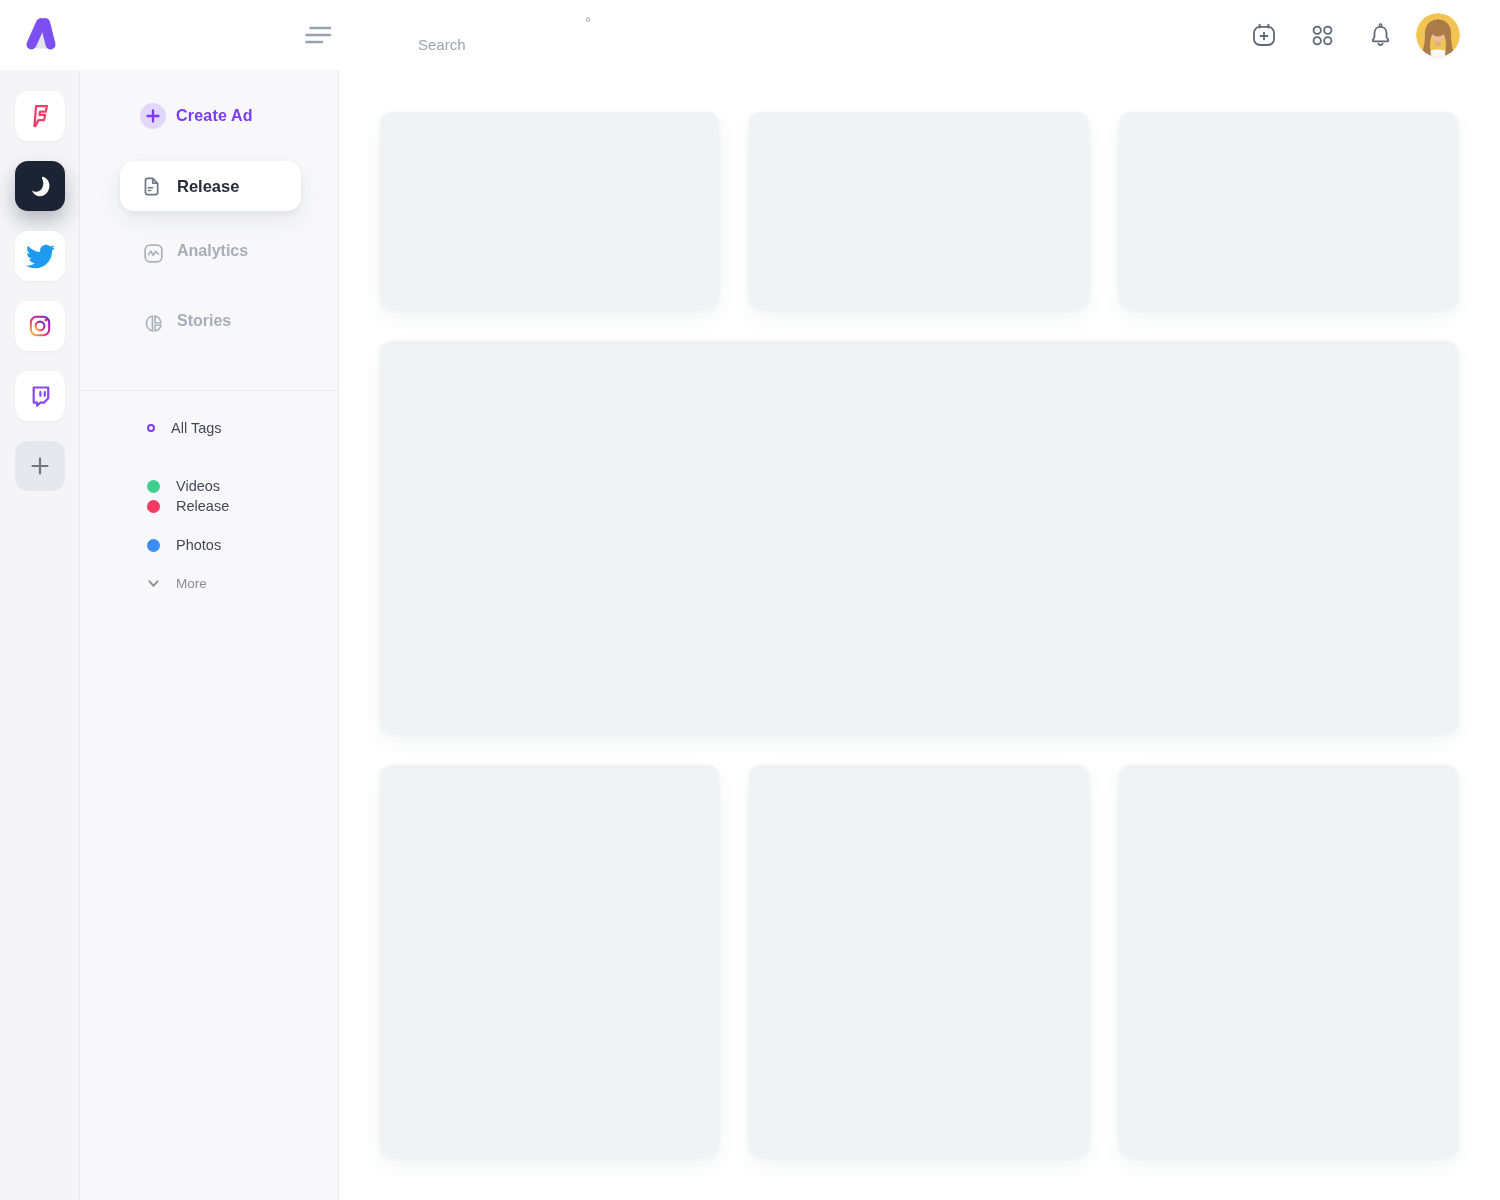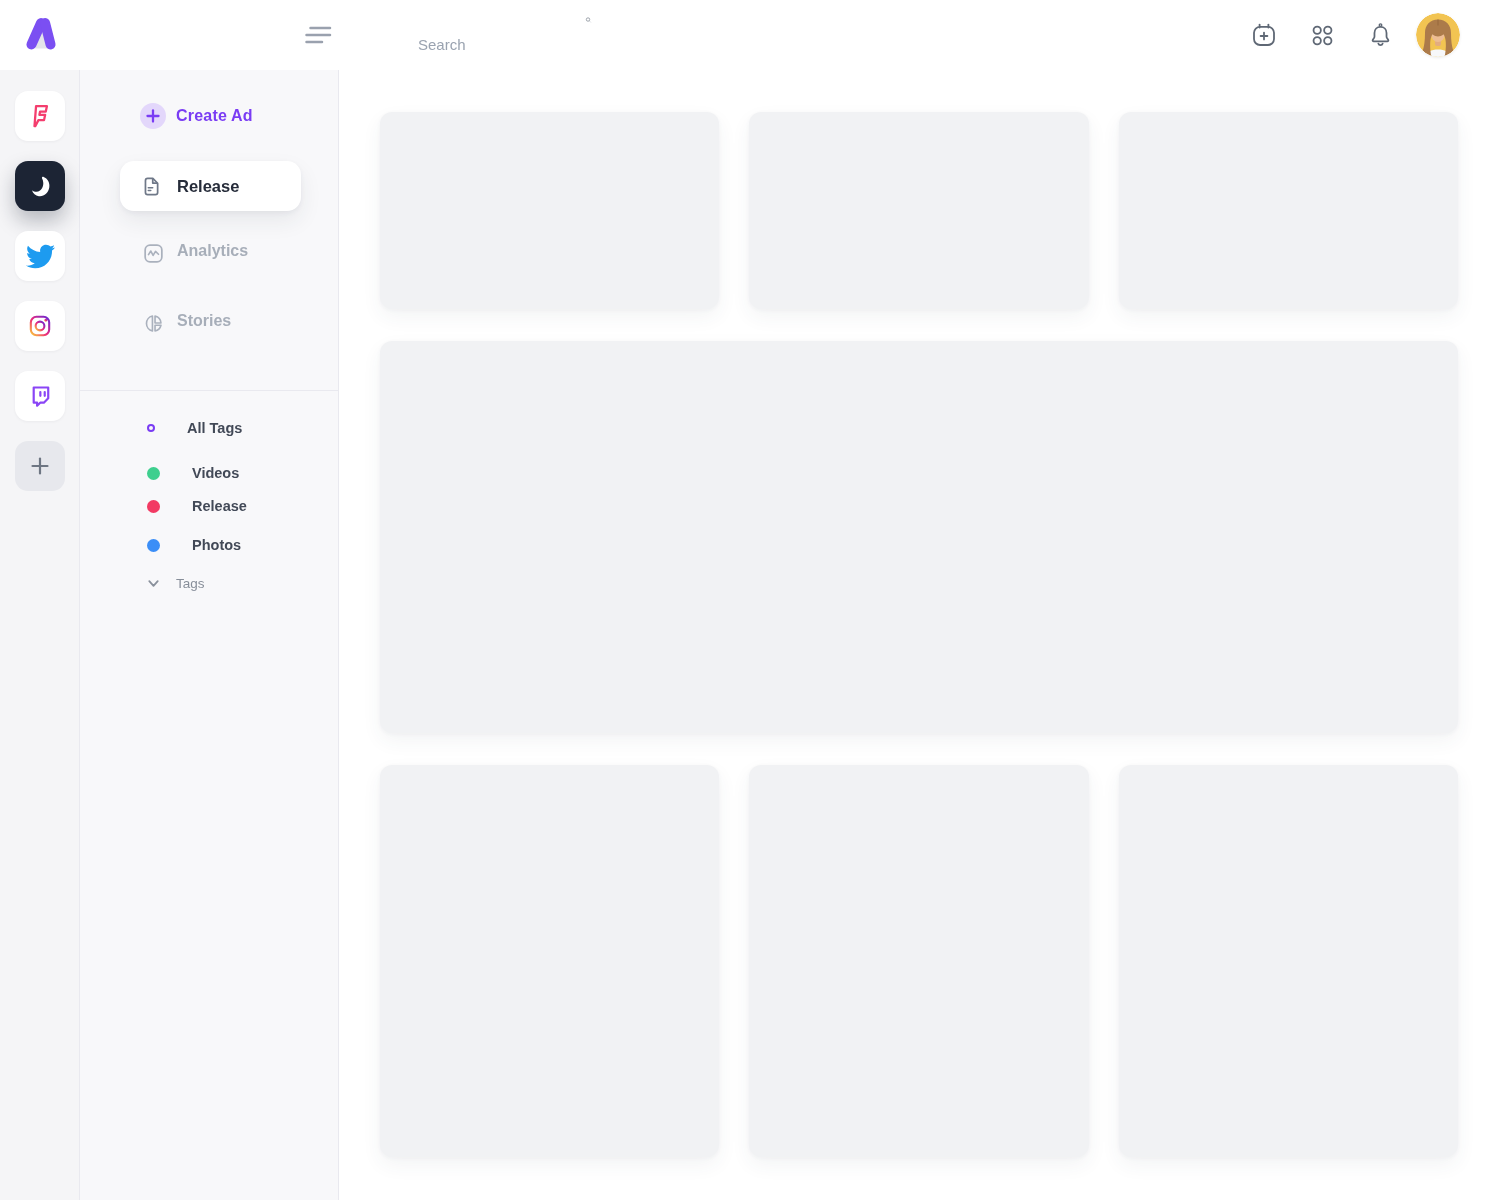--- a/index.html
+++ b/index.html
@@ -24,21 +24,21 @@
   
   .sidebar { position:absolute; top:70px; left:80px; width:259px; height:1130px; background:#f8f8fa; border-right:1px solid #e9e9ef; }
   .create-ad { position:absolute; left:60px; top:33px; display:flex; align-items:center; gap:10px; cursor:pointer; }
   .create-ad .plus-chip { width:26px; height:26px; border-radius:50%; background:#e3d7fb; display:flex; align-items:center; justify-content:center; }
   .create-ad .lbl { font-size:16px; font-weight:bold; color:#7a3cf4; letter-spacing:.2px;text-align:center; }
   .nav-active-card { position:absolute; left:40px; top:91px; width:181px; height:50px; background:#fff; border-radius:14px; box-shadow:0 10px 22px rgba(35,45,70,.08),0 2px 5px rgba(35,45,70,.05); display:flex; align-items:center; padding-left:20px; gap:14px; cursor:pointer; }
   .nav-active-card .lbl { font-size:16.5px; font-weight:bold; color:#262c3a; }
   .side-row { position:absolute; left:62px; height:28px; display:flex; align-items:flex-start; gap:12px; cursor:pointer; }
   .side-row .lbl { font-size:16px; font-weight:bold; color:#a7aeb9; }
   .divider { position:absolute; left:0; top:320px; width:100%; height:1px; background:#e9e9ef; }
-  .tag-row { position:absolute; left:67px; height:20px; display:flex; align-items:center; gap:32px; cursor:pointer;font-weight:bold; }
+  .tag-row { position:absolute; left:67px; height:20px; display:flex; align-items:center; gap:16px; cursor:pointer; }
   .tag-dot { width:13px; height:13px; border-radius:50%; flex:0 0 auto; }
   .tag-dot.ring { background:transparent !important; border:2.5px solid #7a3cf4; width:8px; height:8px; }
   .tag-row .lbl { font-size:14.5px; color:#424957; }
   .more-row { position:absolute; left:66px; top:504px; height:18px; display:flex; align-items:center; gap:15px; cursor:pointer; }
   .more-row .lbl { font-size:13.5px; color:#878e99; }
 
   
   .main { position:absolute; left:339px; top:70px; width:1161px; height:1130px; background:#fff; }
   .cards { position:absolute; left:41px; top:42px; width:1078px; }
   .grid3 { display:grid; grid-template-columns:repeat(3,1fr); gap:30px; }
@@ -212,38 +212,38 @@
     </svg>
     <span class="lbl">Stories</span>
   </div>
 
   <div class="divider"></div>
 
   <div class="tag-row" style="top:348px;">
     <span class="tag-dot ring" style="border-color: rgb(122, 60, 244);"></span>
     <span class="lbl">All Tags</span>
   </div>
-  <div class="tag-row" style="top:393px;justify-content:flex-end;">
+  <div class="tag-row" style="top:406px;justify-content:flex-end;">
     <span class="tag-dot" style="background: rgb(62, 207, 142);"></span>
     <span class="lbl">Videos</span>
   </div>
   <div class="tag-row" style="top:426px;">
     <span class="tag-dot" style="background: rgb(242, 58, 99);"></span>
     <span class="lbl">Release</span>
   </div>
   <div class="tag-row" style="top:465px;">
     <span class="tag-dot" style="background: rgb(59, 142, 247);"></span>
     <span class="lbl">Photos</span>
   </div>
 
   <div class="more-row">
     <svg width="15" height="15" viewBox="0 0 16 16">
       <polyline points="3.5,5.5 8,10.5 12.5,5.5" fill="none" stroke="#8a919c" stroke-width="1.9" stroke-linecap="round" stroke-linejoin="round"></polyline>
     </svg>
-    <span class="lbl">Tags</span>
+    <span class="lbl">More</span>
   </div>
 </aside>
 
 <main class="main">
   <div class="cards">
     <div class="grid3">
       <div class="card sm"></div>
       <div class="card sm"></div>
       <div class="card sm"></div>
     </div>

